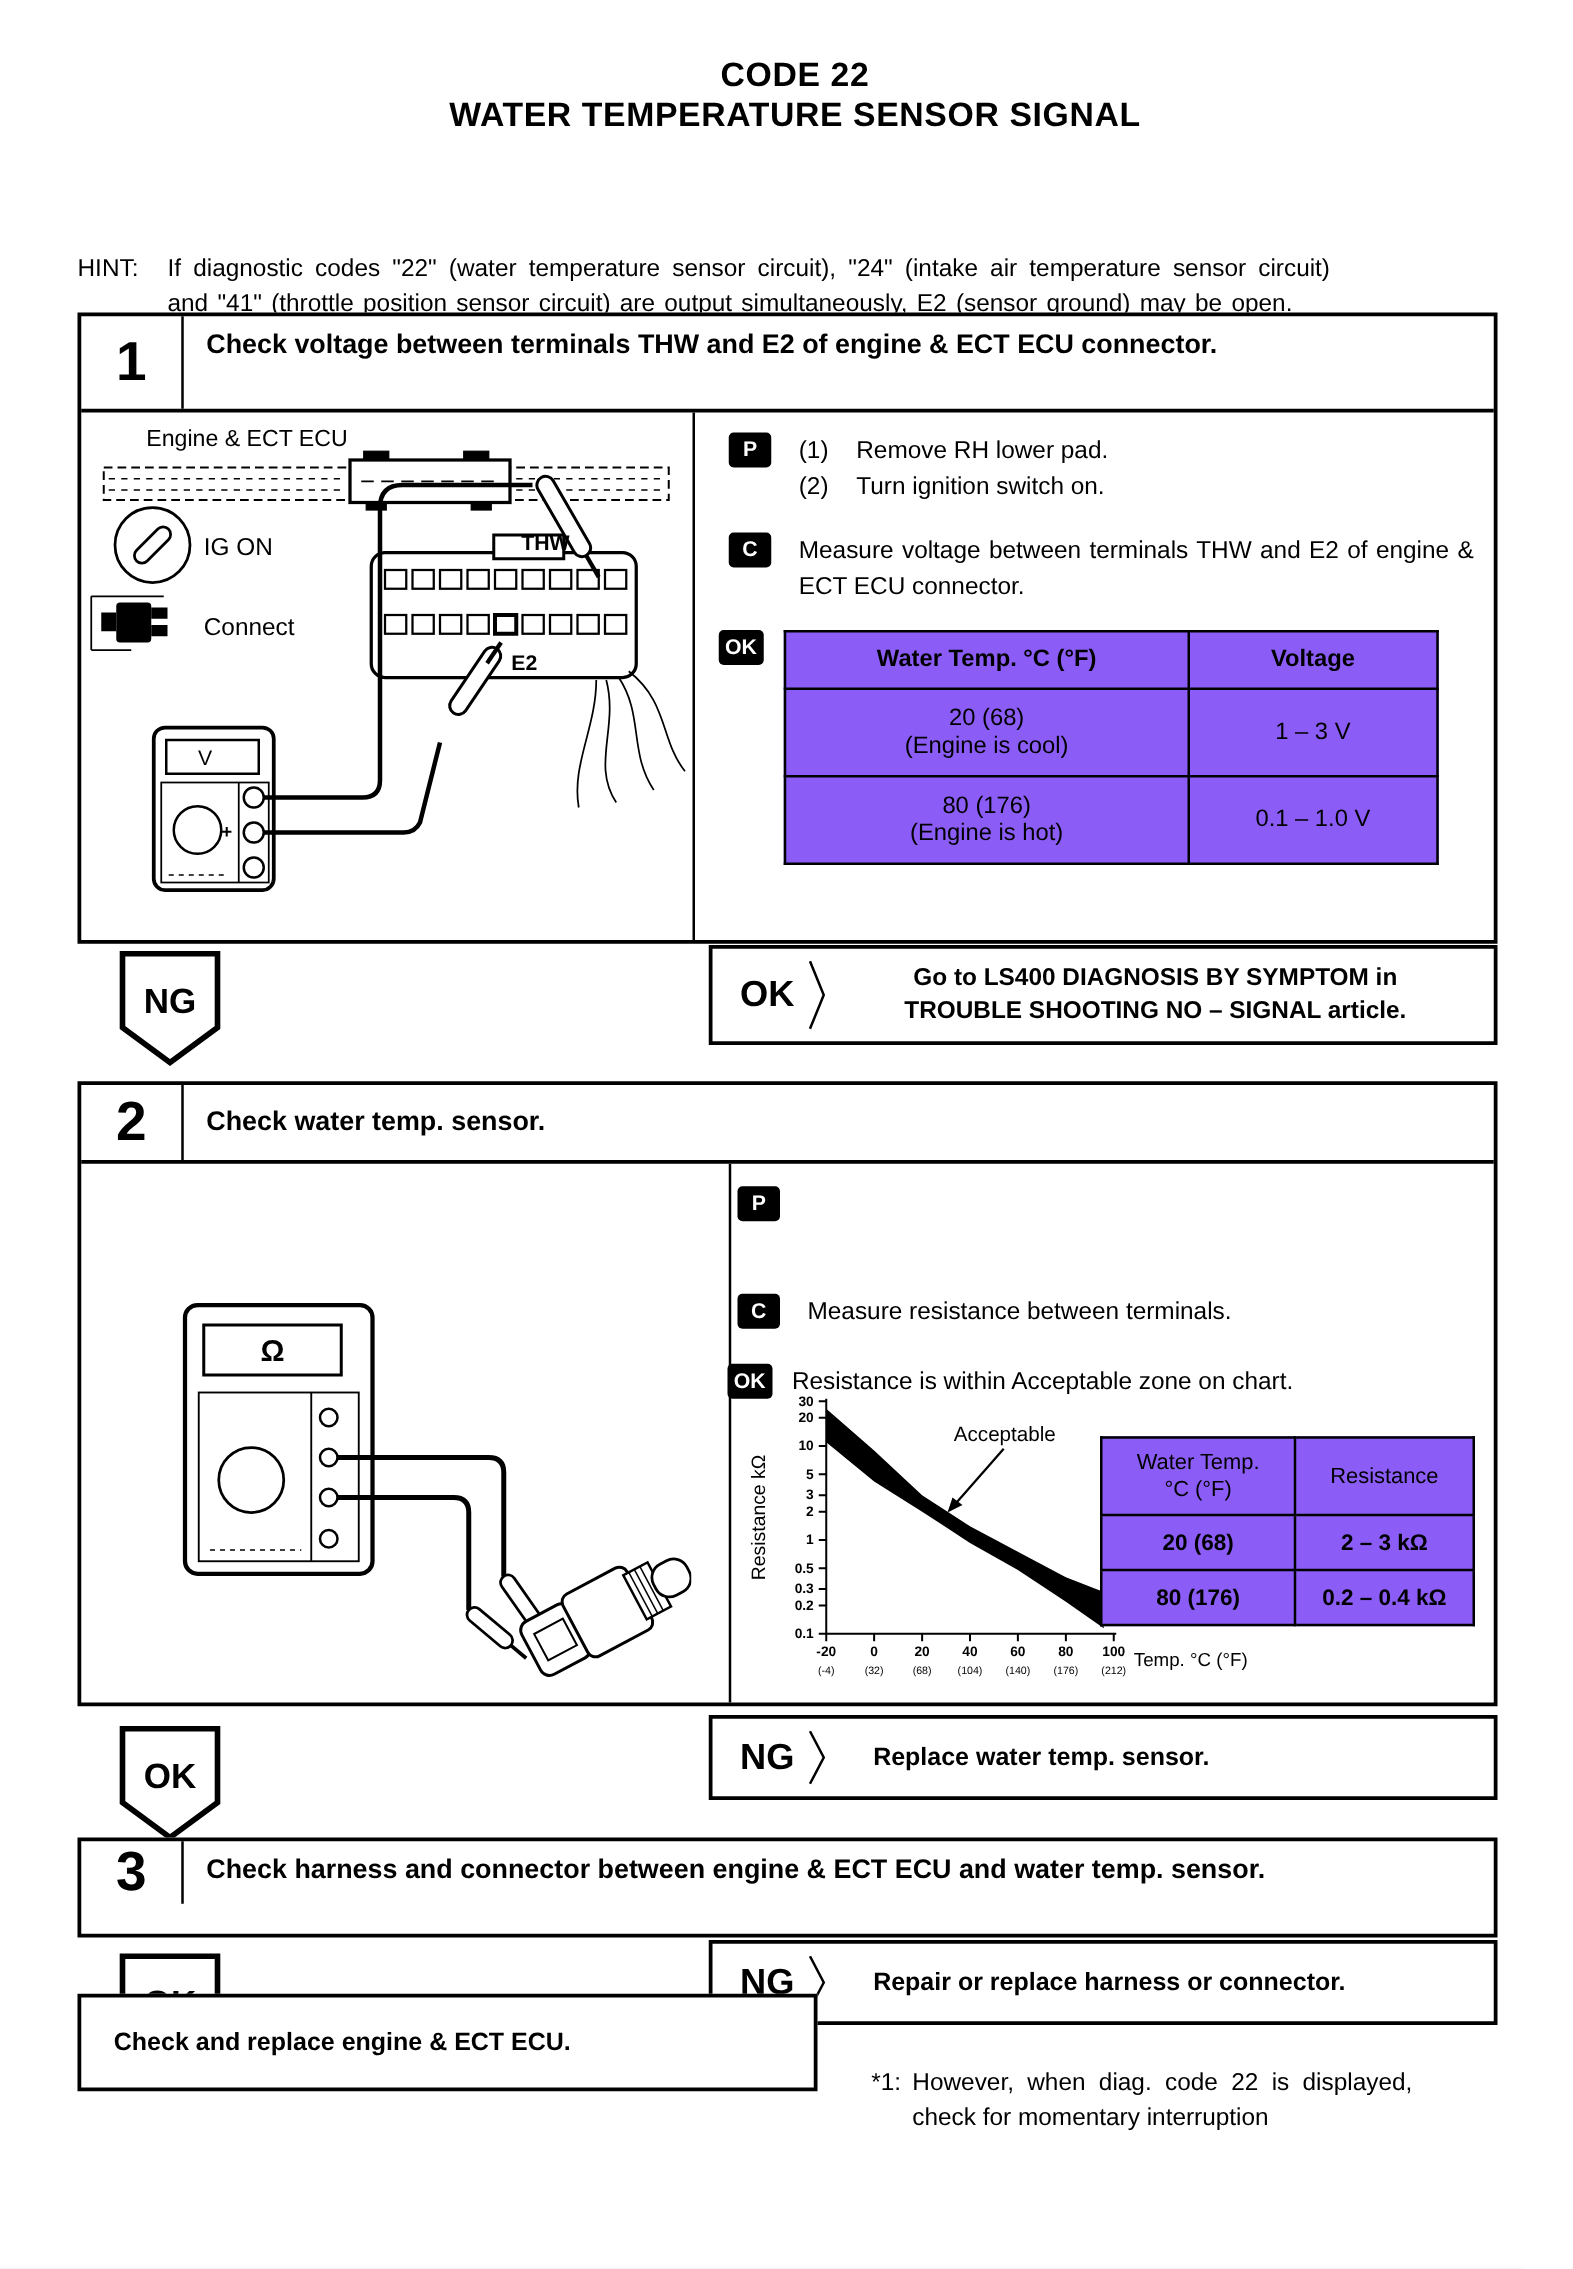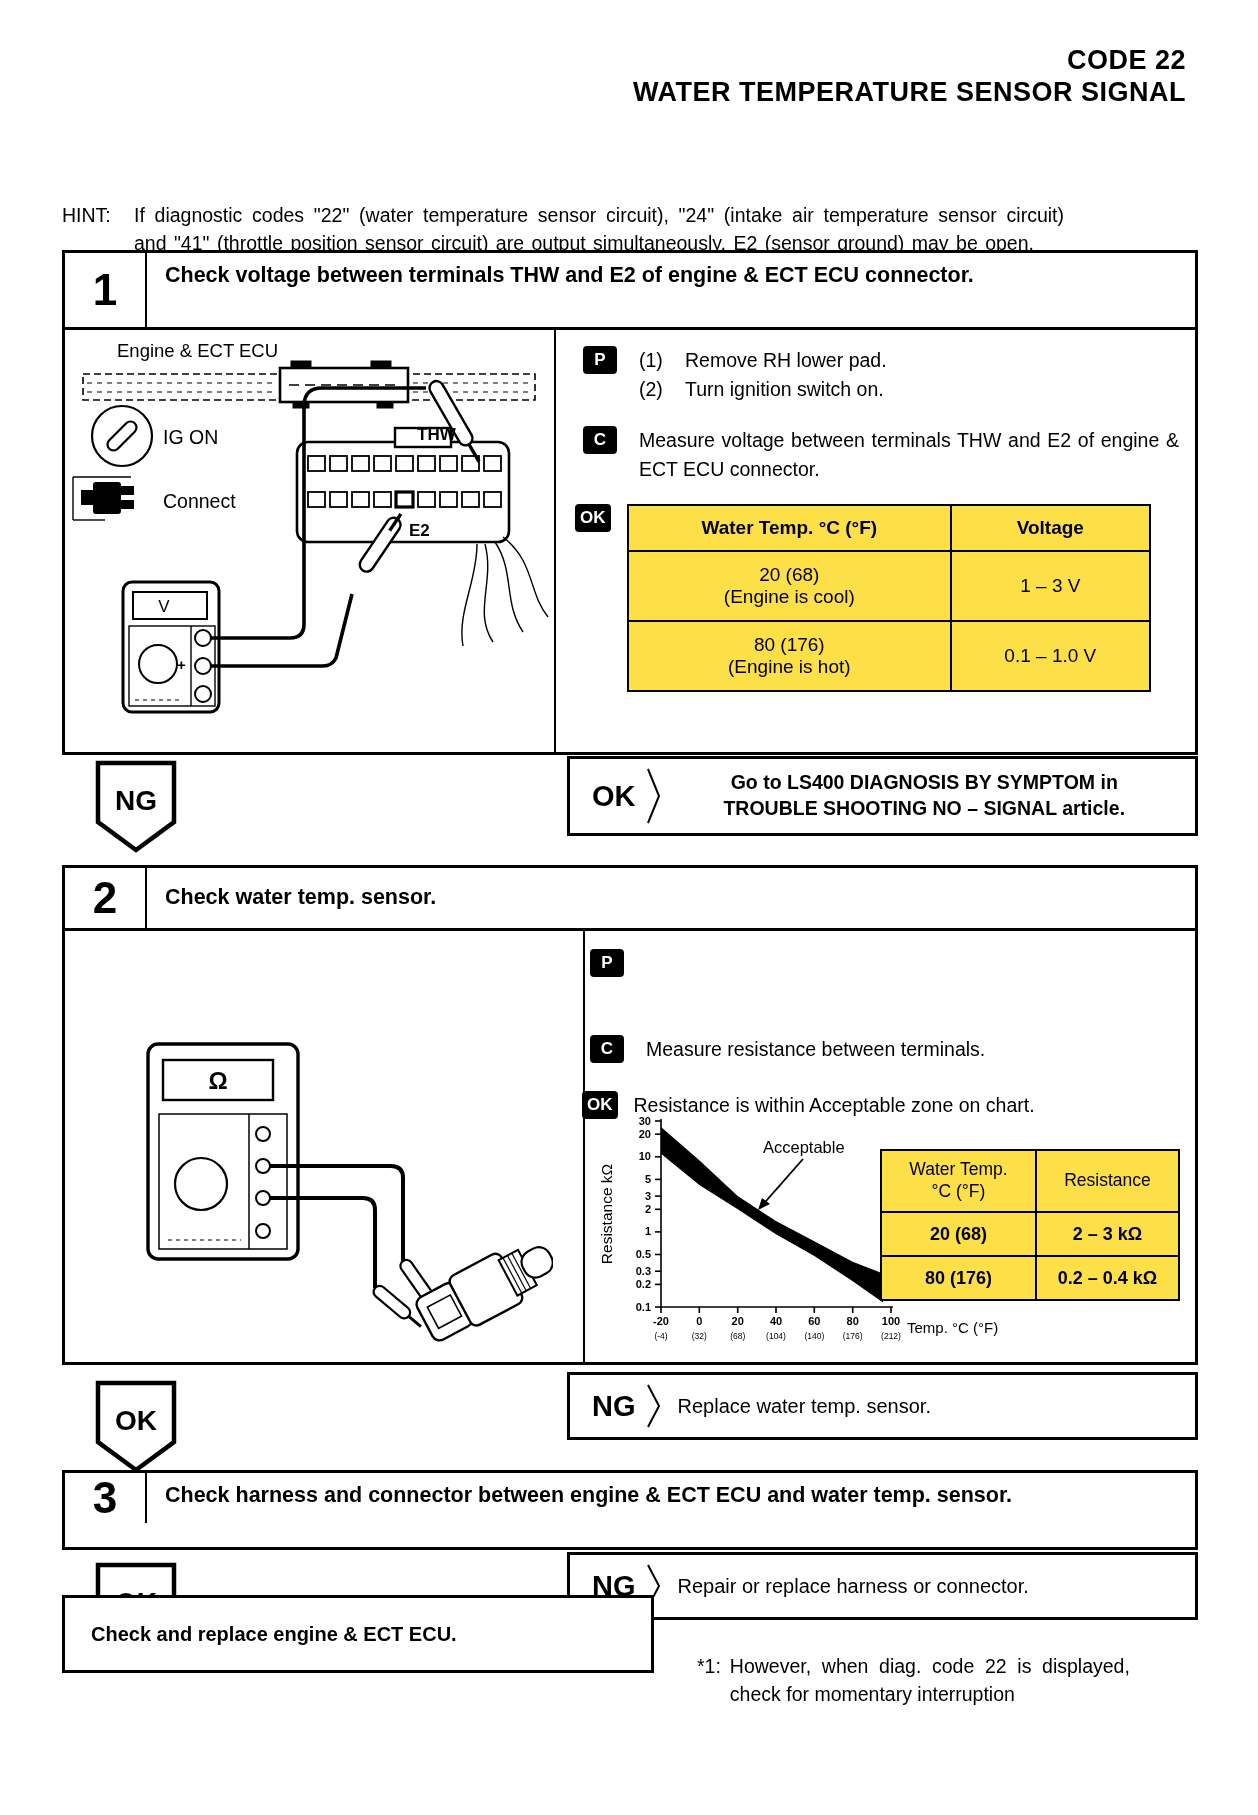--- a/index.html
+++ b/index.html
@@ -1,52 +1,52 @@
 <!DOCTYPE html>
 <html><head>
 <meta charset="utf-8">
 <style>
   html,body{margin:0;padding:0;background:#e8e8e8;}
   .page{position:relative;width:1258px;height:1815px;background:#ffffff;color:#000;
         font-family:"Liberation Sans",sans-serif;margin:0 auto;overflow:hidden;}
   .abs{position:absolute;}
-  .title{left:50px;top:44px;width:1136px;text-align:right;font-weight:bold;
+  .title{left:68px;top:44px;width:1136px;text-align:center;font-weight:bold;
          font-size:27px;line-height:1.2;letter-spacing:.5px;}
   .hint{left:62px;top:158px;width:1010px;display:flex;font-size:19.5px;line-height:1.42;margin-top:44px;}
   .hint-label{width:72px;flex:none;}
   .hint-text{width:930px;text-align:justify;word-spacing:2px;}
   .box{border:3px solid #000;box-sizing:border-box;background:#fff;}
   .step-header{display:flex;align-items:stretch;}
   .hdr-border{border-bottom:3px solid #000;}
   .step-num{width:80px;flex:none;border-right:2px solid #000;display:flex;
             align-items:center;justify-content:center;font-weight:bold;font-size:44px;}
   .step-title{padding:9px 18px;font-weight:bold;font-size:21.5px;line-height:1.3;}
   .step-body{position:relative;}
   .vdivider{position:absolute;top:0;bottom:0;width:0;border-left:2px solid #000;}
   .badge{display:inline-flex;align-items:center;justify-content:center;background:#000;
          color:#fff;font-weight:bold;border-radius:4px;min-width:34px;height:28px;
          font-size:17px;flex:none;padding:0 5px;box-sizing:border-box;}
   .row{display:flex;gap:22px;align-items:flex-start;}
   .rtext{font-size:19.5px;line-height:1.5;}
   .bold{font-weight:normal;}
   .num-col{width:46px;flex:none;}
-  table{border-collapse:collapse;background:#fde047;}
+  table{border-collapse:collapse;background:#8b5cf6;}
   .vtable{width:524px;font-size:19px;}
   .vtable th,.vtable td{border:2px solid #000;text-align:center;padding:5px 4px;}
   .vtable th{font-weight:bold;height:34px;}
   .vtable td{height:58px;}
   .vtable .c1{width:62%;}
   .rtable{width:300px;font-size:17.5px;}
   .rtable th,.rtable td{border:2px solid #000;text-align:center;padding:4px 3px;}
   .rtable th{font-weight:normal;height:52px;line-height:1.25;}
   .rtable td{height:34px;font-weight:bold;font-size:18px;}
   .callout{display:flex;align-items:center;border:3px solid #000;box-sizing:border-box;background:#fff;}
   .callout .flow-label{font-weight:bold;font-size:29px;margin-left:22px;flex:none;}
   .callout-text-center{flex:1;text-align:center;font-weight:bold;font-size:19.5px;line-height:1.32;padding-right:8px;}
-  .callout-text-left{font-weight:normal;font-size:20px;margin-left:16px;}
+  .callout-text-left{font-weight:bold;font-size:20px;margin-left:37px;}
   .chev{margin-left:10px;flex:none;}
   .final-box{display:flex;align-items:center;border:3px solid #000;box-sizing:border-box;
              font-weight:bold;font-size:20px;padding-left:26px;background:#fff;}
   .footnote{display:flex;font-size:19.5px;line-height:1.45;}
   .footnote-label{flex:none;margin-right:9px;}
   .footnote-text{width:400px;text-align:justify;}
   svg text{font-family:"Liberation Sans",sans-serif;}
 </style>
 </head>
 <body>

